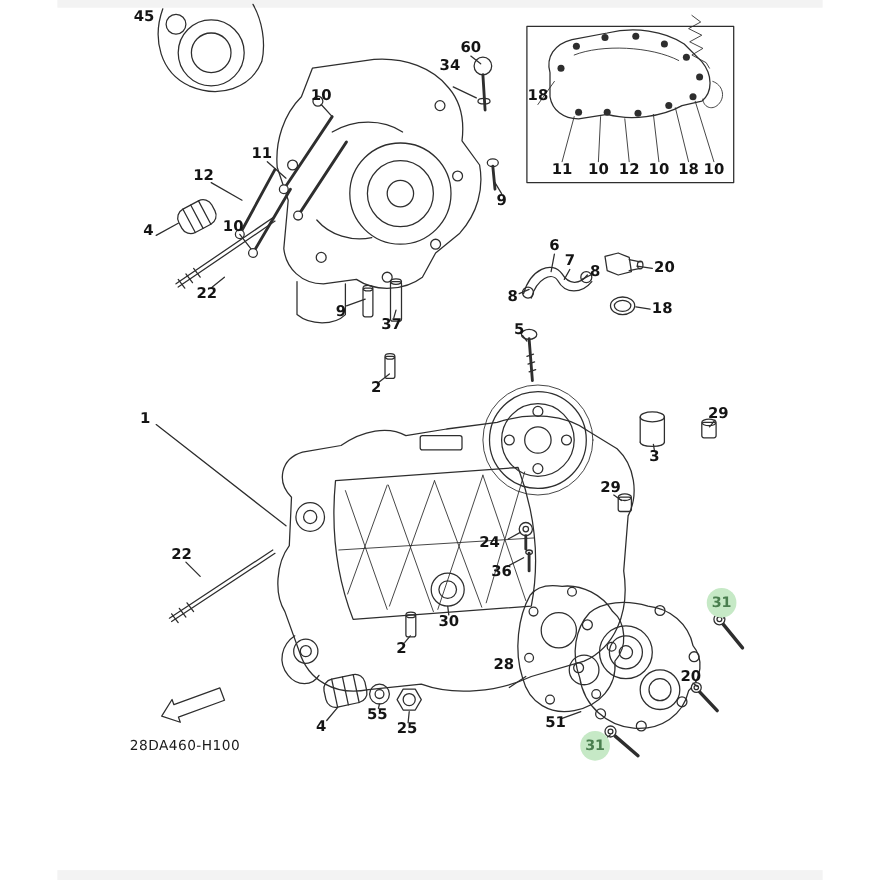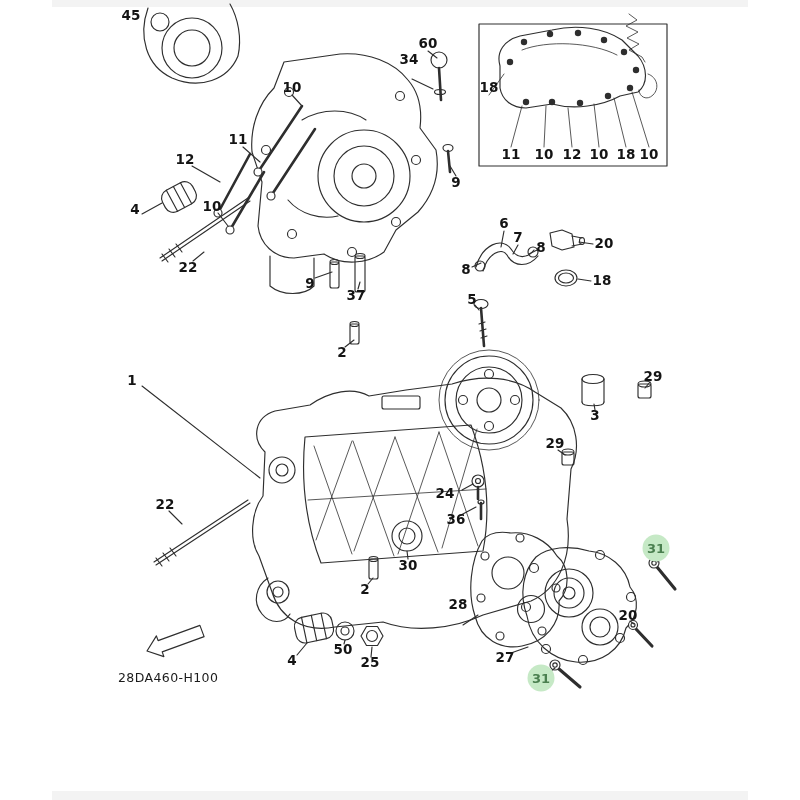--- a/index.html
+++ b/index.html
@@ -377,24 +377,24 @@
       <span class="callout" style="left: 543px; top: 416px;">3</span>
       <span class="callout" style="left: 503px; top: 444px;">29</span>
       <span class="callout" style="left: 393px; top: 494px;">24</span>
       <span class="callout" style="left: 404px; top: 520px;">36</span>
       <span class="callout" style="left: 113px; top: 505px;">22</span>
       <span class="callout" style="left: 356px; top: 566px;">30</span>
       <span class="callout" style="left: 313px; top: 590px;">2</span>
       <span class="callout highlighted" style="left: 604px; top: 548px;">31</span>
       <span class="callout" style="left: 576px; top: 616px;">20</span>
       <span class="callout" style="left: 406px; top: 605px;">28</span>
-      <span class="callout" style="left: 453px; top: 658px;">27</span>
+      <span class="callout" style="left: 453px; top: 658px;">51</span>
       <span class="callout highlighted" style="left: 489px; top: 678px;">31</span>
       <span class="callout" style="left: 240px; top: 661px;">4</span>
-      <span class="callout" style="left: 291px; top: 650px;">50</span>
+      <span class="callout" style="left: 291px; top: 650px;">55</span>
       <span class="callout" style="left: 318px; top: 663px;">25</span>
       <span class="callout" style="left: 437px; top: 88px;">18</span>
       <span class="callout" style="left: 459px; top: 155px;">11</span>
       <span class="callout" style="left: 492px; top: 155px;">10</span>
       <span class="callout" style="left: 520px; top: 155px;">12</span>
       <span class="callout" style="left: 547px; top: 155px;">10</span>
       <span class="callout" style="left: 574px; top: 155px;">18</span>
       <span class="callout" style="left: 597px; top: 155px;">10</span>
     </div>
 

